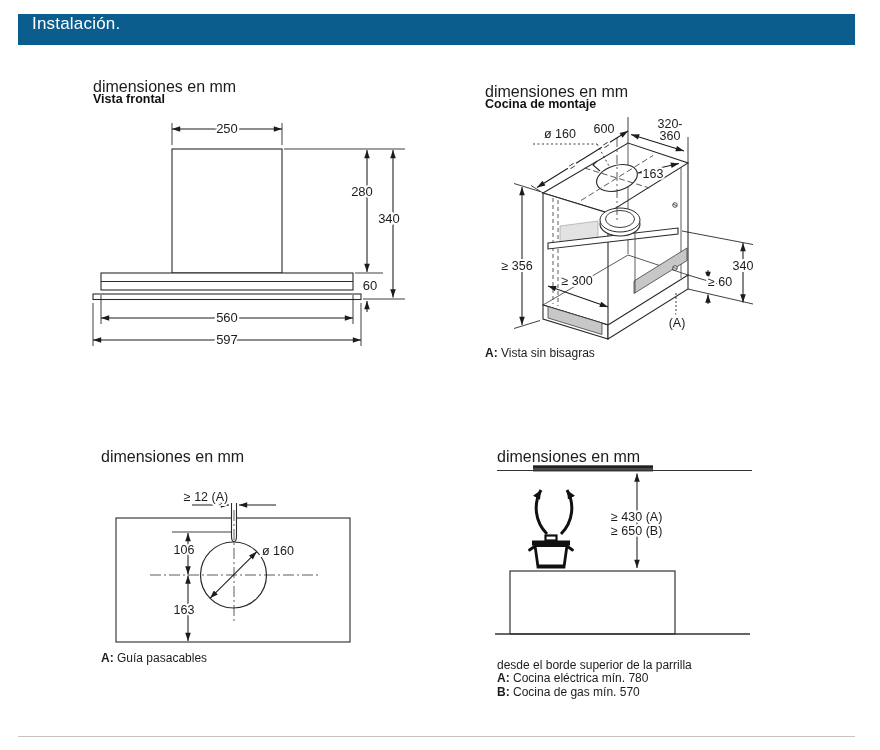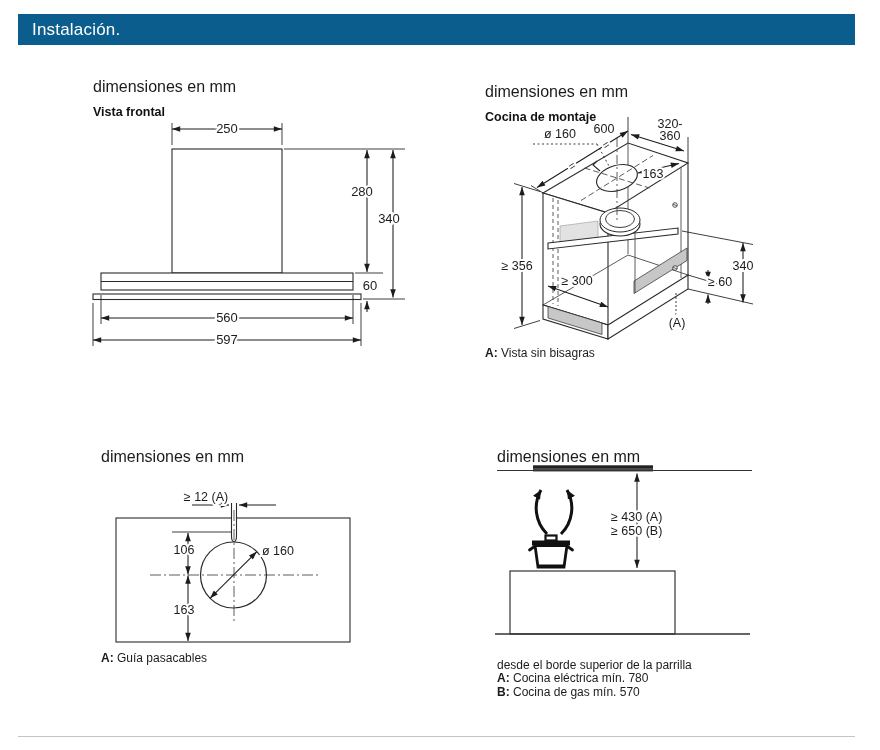--- a/index.html
+++ b/index.html
@@ -1,22 +1,22 @@
 <!DOCTYPE html>
 <html><head>
 <meta charset="utf-8">
 <style>
   html,body{margin:0;padding:0;background:#ffffff;}
   #page{position:relative;width:880px;height:750px;background:#fff;overflow:hidden;
         font-family:"Liberation Sans",sans-serif;color:#1c1c1c;}
   .hdr{position:absolute;left:18px;top:14px;width:837px;height:31px;
-       display:flex;align-items:center;padding-left:14px;box-sizing:border-box;}
+       display:flex;align-items:flex-start;padding-left:14px;box-sizing:border-box;}
   .hdr span{color:#fff;font-size:17px;letter-spacing:0.2px;}
   .note{position:absolute;font-size:16px;color:#1c1c1c;white-space:nowrap;}
-  .dtitle{position:absolute;font-size:12.5px;font-weight:bold;color:#111;white-space:nowrap;margin-top:13px;}
+  .dtitle{position:absolute;font-size:12.5px;font-weight:bold;color:#111;white-space:nowrap;}
   .cap{position:absolute;font-size:12px;color:#1c1c1c;white-space:nowrap;line-height:13.4px;}
   .cap .b{font-weight:bold;}
   svg{position:absolute;overflow:visible;}
   svg text{font-family:"Liberation Sans",sans-serif;fill:#1c1c1c;
            stroke:#ffffff;stroke-width:4px;paint-order:stroke;}
   .ln{stroke:#2a2a2a;stroke-width:1.1;fill:none;}
   .lnt{stroke:#4a4a4a;stroke-width:0.9;fill:none;}
   .face{fill:#ffffff;stroke:#2a2a2a;stroke-width:1.1;}
   .grey{fill:#c7c7c7;stroke:#2a2a2a;stroke-width:0.7;}
   .dim{stroke:#1c1c1c;stroke-width:1.05;fill:none;}

